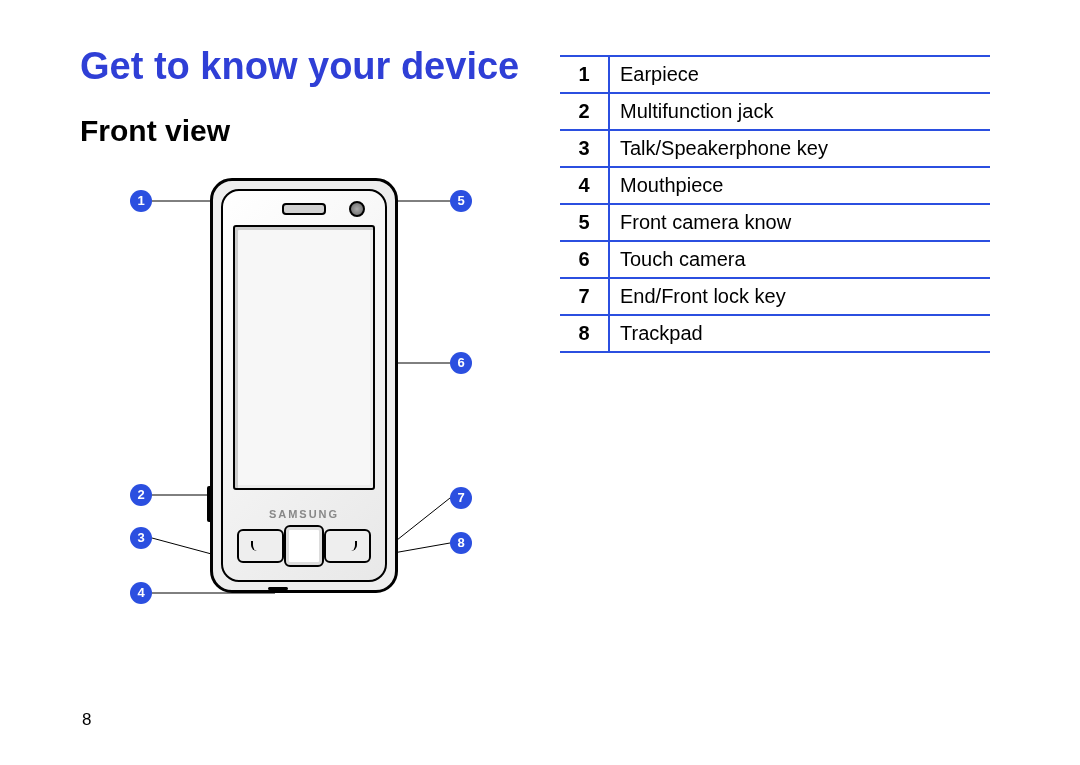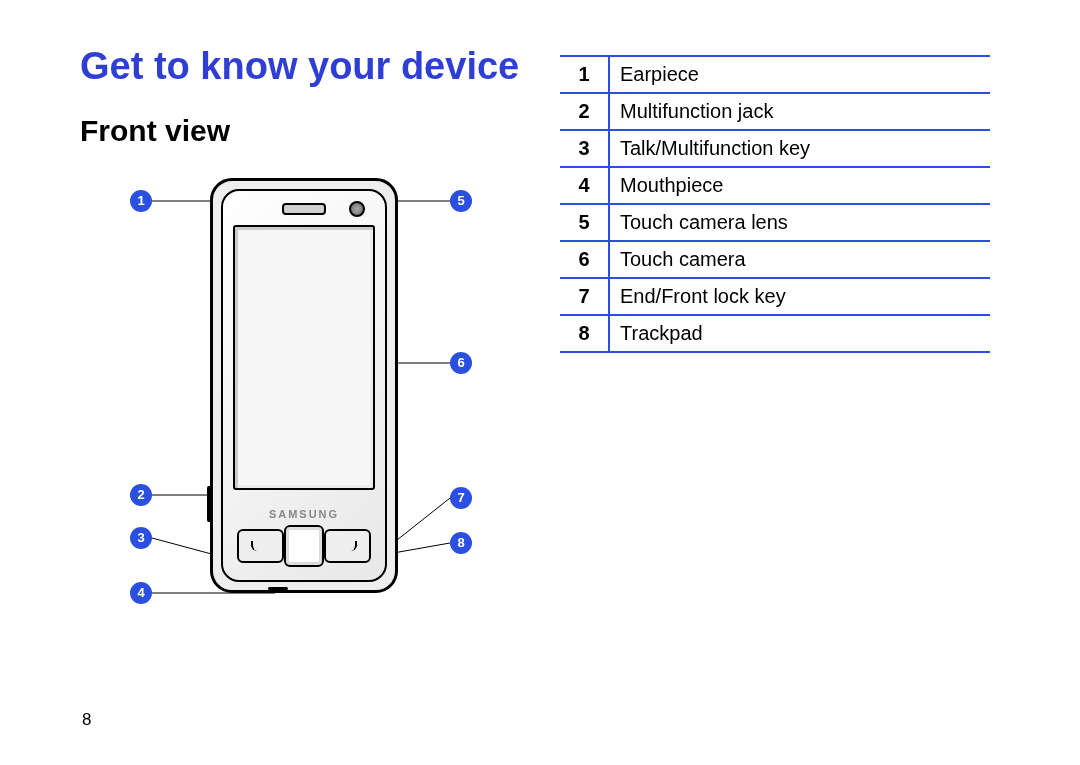--- a/index.html
+++ b/index.html
@@ -302,29 +302,29 @@
           <tr>
         <td class="num">1</td>
         <td>Earpiece</td>
       </tr>
       <tr>
         <td class="num">2</td>
         <td>Multifunction jack</td>
       </tr>
       <tr>
         <td class="num">3</td>
-        <td>Talk/Multifunction key</td>
+        <td>Talk/Speakerphone key</td>
       </tr>
       <tr>
         <td class="num">4</td>
         <td>Mouthpiece</td>
       </tr>
       <tr>
         <td class="num">5</td>
-        <td>Touch camera lens</td>
+        <td>Front camera know</td>
       </tr>
       <tr>
         <td class="num">6</td>
         <td>Touch camera</td>
       </tr>
       <tr>
         <td class="num">7</td>
         <td>End/Front lock key</td>
       </tr>
       <tr>

